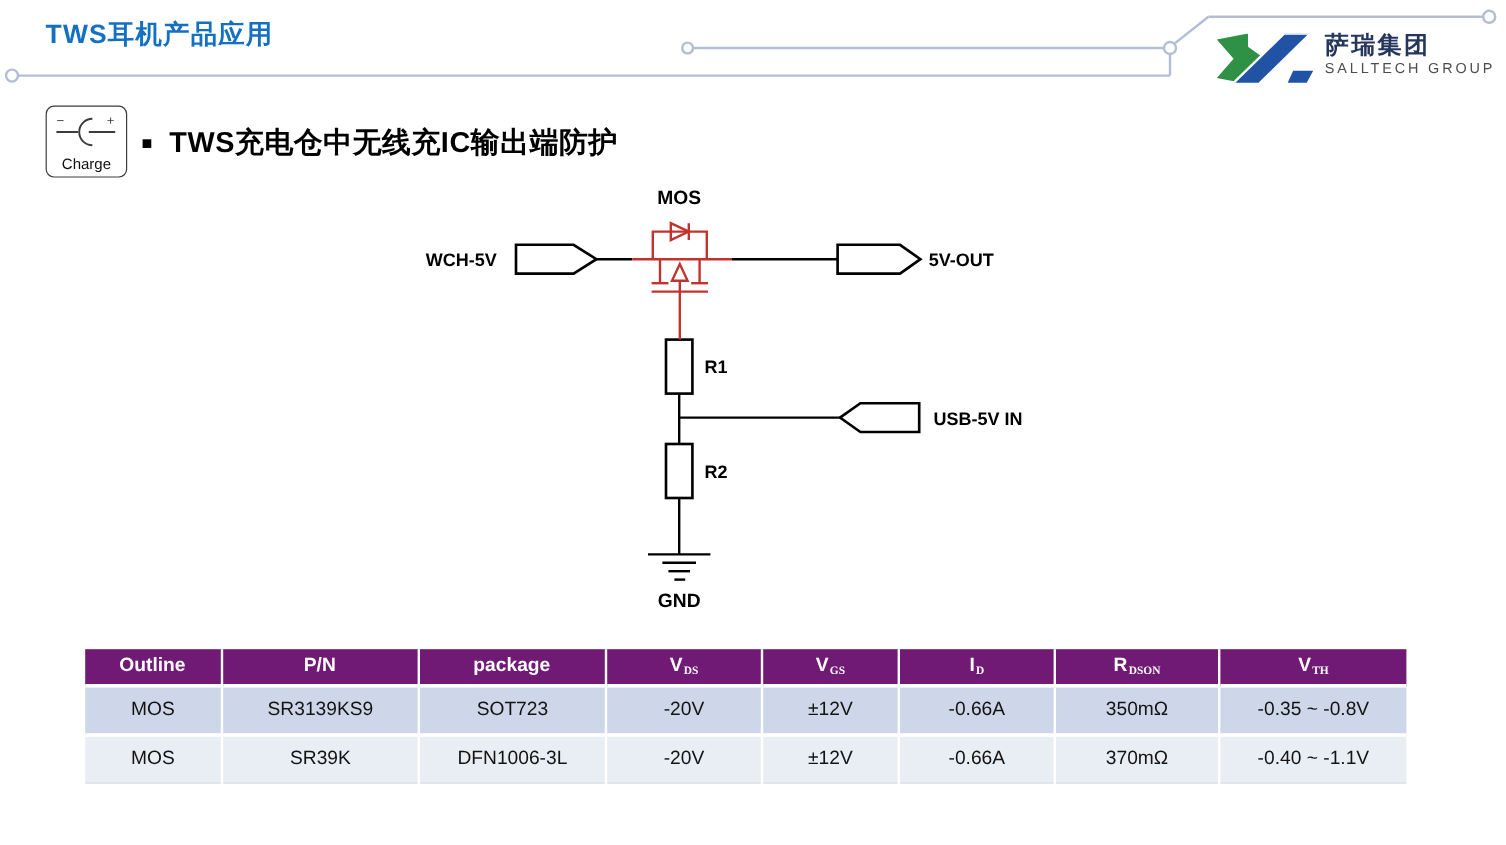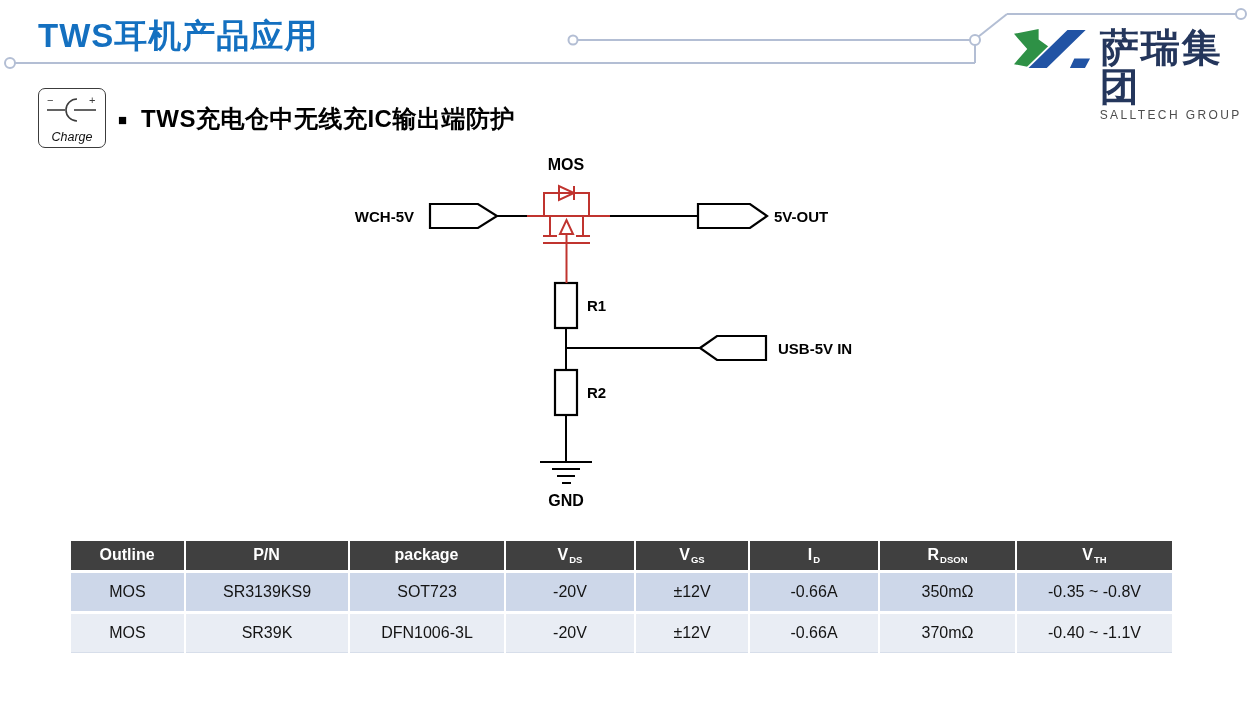--- a/index.html
+++ b/index.html
@@ -2,58 +2,58 @@
 <html><head>
 <meta charset="utf-8">
 <style>
   html,body{margin:0;padding:0;}
   body{width:1255px;height:704px;background:#ffffff;position:relative;overflow:hidden;
        font-family:"Liberation Sans",sans-serif;}
   .slide{position:absolute;inset:0;}
 
   
   .deco{position:absolute;left:0;top:0;}
-  .title{position:absolute;left:38px;top:14px;margin:0;font-size:33px;font-weight:bold;
+  .title{position:absolute;left:38px;top:14px;margin:0;font-size:22px;font-weight:bold;
          color:#1470C0;letter-spacing:1px;}
   .logo{position:absolute;left:1014px;top:28px;display:flex;align-items:flex-start;gap:8px;}
   .logo-mark{display:block;}
   .logo-text{display:flex;flex-direction:column;}
-  .logo-cn{font-size:39px;font-weight:bold;color:#24365C;letter-spacing:2px;line-height:1.0;}
+  .logo-cn{font-size:20px;font-weight:bold;color:#24365C;letter-spacing:2px;line-height:1.0;}
   .logo-en{font-size:12px;color:#4d4d4d;letter-spacing:2.4px;margin-top:2px;white-space:nowrap;}
 
   
   .charge-box{position:absolute;left:38px;top:88px;width:68px;height:60px;background:#fff;
               border:1.5px solid #3c3c3c;border-radius:7px;box-sizing:border-box;
               display:flex;flex-direction:column;align-items:center;justify-content:space-between;
               padding:5px 2px 3px;}
-  .charge-label{font-size:12.5px;color:#111;font-style:italic;}
+  .charge-label{font-size:12.5px;color:#111;}
 
   
   .bullet-row{position:absolute;left:118px;top:103px;display:flex;align-items:center;gap:14px;}
   .bullet-marker{font-size:15px;color:#000;line-height:1;}
   .bullet-text{font-size:24px;font-weight:bold;color:#000;letter-spacing:0.5px;}
 
   
   .circuit{position:absolute;left:340px;top:148px;}
   .circuit text{font-family:"Liberation Sans",sans-serif;font-weight:bold;fill:#000;font-size:15px;}
   .circuit text.big{font-size:16px;}
 
   
   .spec-table{position:absolute;left:71px;top:541px;width:1101px;border-collapse:collapse;
               table-layout:fixed;}
-  .spec-table th{background:#404040;color:#ffffff;font-size:16px;font-weight:bold;height:29px;
+  .spec-table th{background:#701a75;color:#ffffff;font-size:16px;font-weight:bold;height:29px;
                  text-align:center;padding:0;border-right:2px solid #ffffff;
                  border-bottom:3px solid #ffffff;}
   .spec-table th:last-child{border-right:none;}
   .spec-table td{font-size:16px;color:#141414;text-align:center;height:38px;padding:0;
                  border-right:2px solid #ffffff;border-bottom:3px solid #ffffff;}
   .spec-table td:last-child{border-right:none;}
   .spec-table tr.row-a td{background:#CDD7E9;}
   .spec-table tr.row-b td{background:#E9EDF4;border-bottom:1px solid #D7DEEA;}
-  .h-sub{font-size:9.5px;vertical-align:-3px;margin-left:1px;}
+  .h-sub{font-size:9.5px;vertical-align:-3px;margin-left:1px;font-family:Liberation Serif, serif;}
 </style>
 </head>
 <body>
 
 <div class="slide">
 
   <svg class="deco" width="1255" height="80" viewBox="0 0 1255 80">
     <g fill="none" stroke-width="2" stroke="#B3BED4">
       <line x1="577" y1="40" x2="971" y2="40"></line>
       <line x1="978" y1="37" x2="1007" y2="14"></line>

